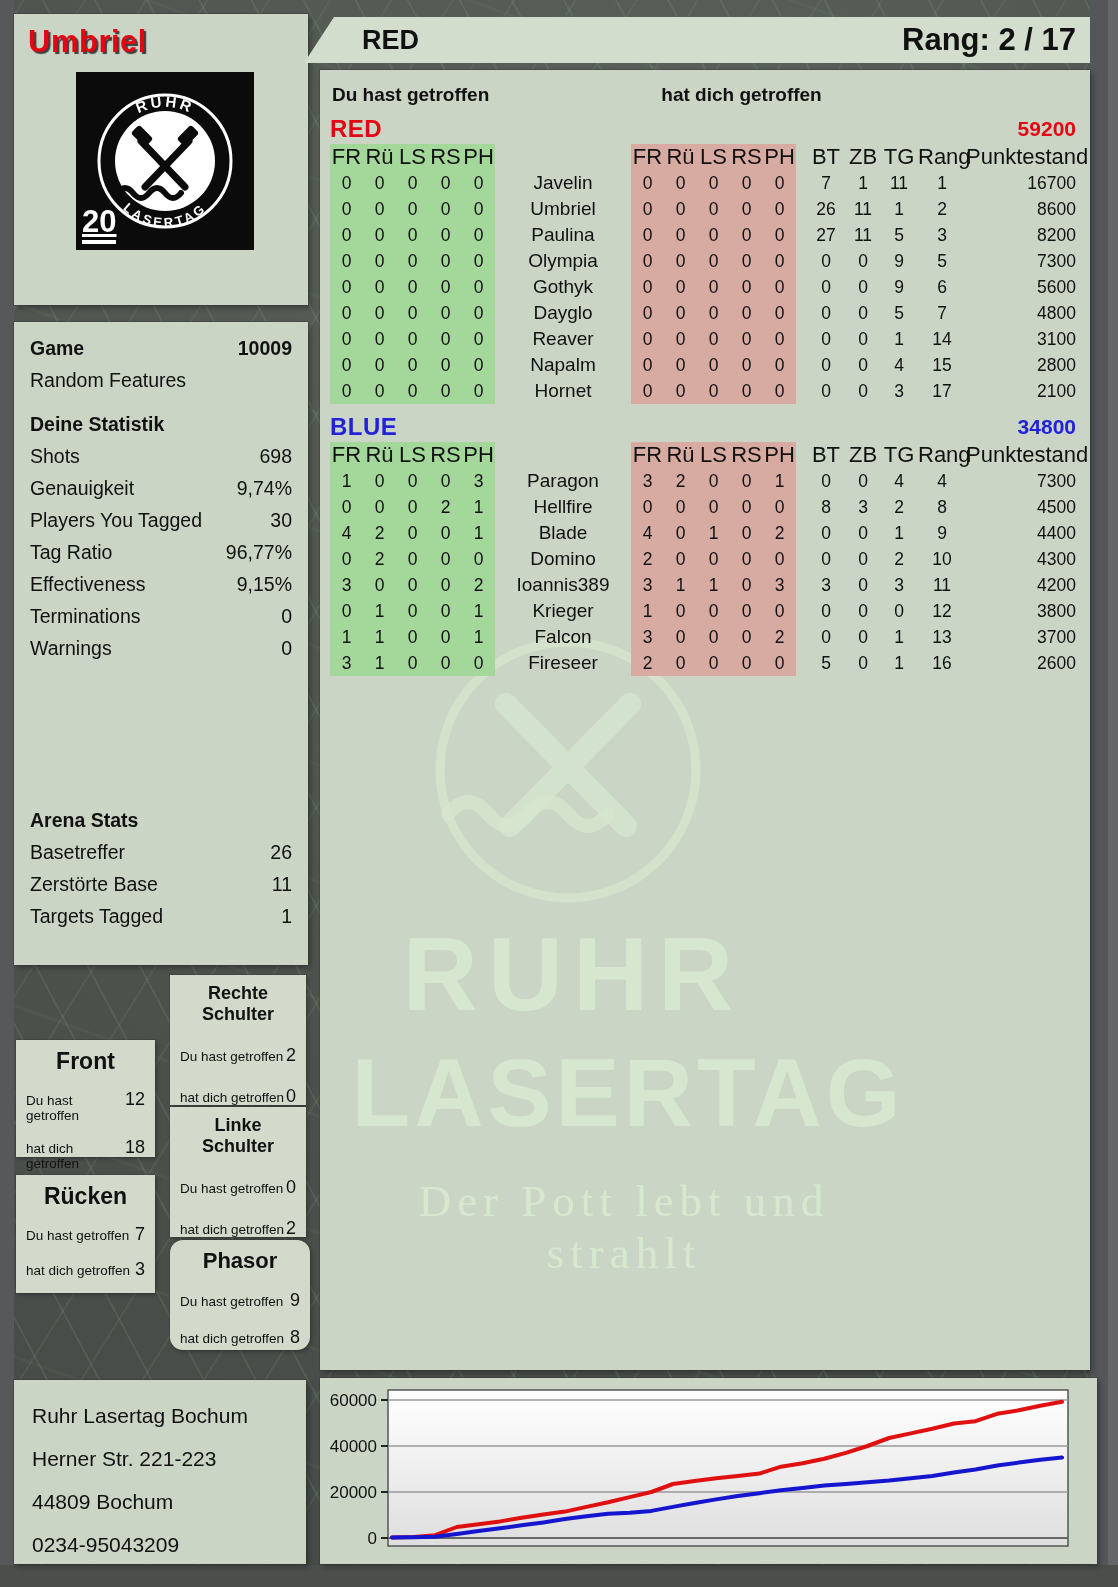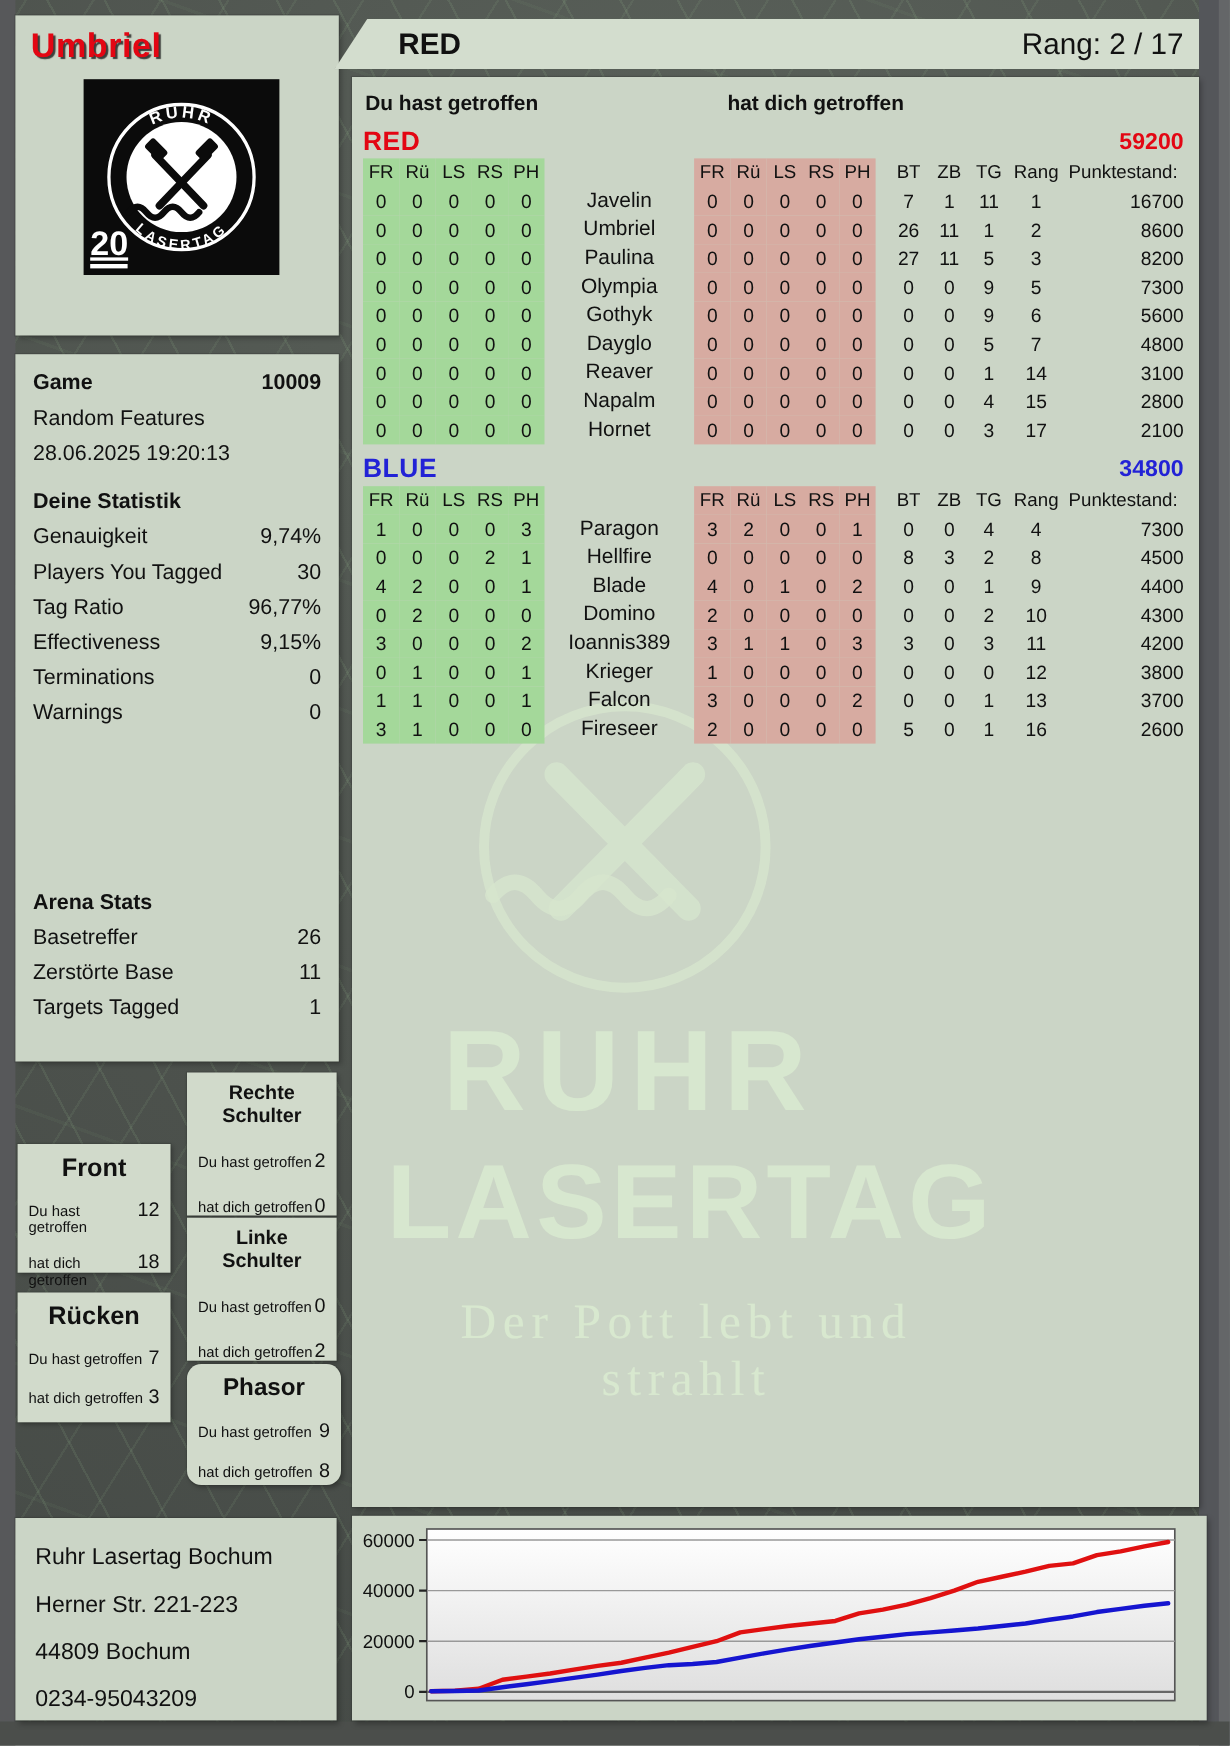--- a/index.html
+++ b/index.html
@@ -53,21 +53,21 @@
 
   .address-panel{left:14px;top:1380px;width:292px;height:184px;padding:14px 18px;box-sizing:border-box;}
   .address-panel div{font-size:21px;line-height:43px;}
 
   
   .header-bar{position:absolute;left:304px;top:17px;width:786px;height:46px;background:#d3ddce;
     clip-path:polygon(30px 0, 100% 0, 100% 100%, 0 100%);
     display:flex;align-items:center;box-shadow:0 0 0 1px rgba(40,45,40,0.25);}
   .header-bar .pts{font-size:27px;font-weight:bold;margin-left:60px;}
   .header-bar .team{font-size:27px;font-weight:bold;margin-left:58px;}
-  .header-bar .rang{font-size:27px;font-weight:normal;margin-left:auto;margin-right:14px;}
+  .header-bar .rang{font-size:31px;font-weight:bold;margin-left:auto;margin-right:14px;}
 
   
   .main-panel{left:320px;top:70px;width:770px;height:1300px;overflow:hidden;}
   .watermark{position:absolute;left:0;top:0;width:100%;height:100%;pointer-events:none;color:#d9ead0;}
   .wm-emblem{position:absolute;left:108px;top:560px;opacity:0.8;}
   .wm-line1{position:absolute;left:38px;top:845px;width:430px;text-align:center;font-size:104px;font-weight:bold;letter-spacing:10px;opacity:0.9;}
   .wm-line2{position:absolute;left:8px;top:968px;width:600px;text-align:center;font-size:96px;font-weight:bold;letter-spacing:4px;opacity:0.9;}
   .wm-tag{position:absolute;left:14px;top:1105px;width:580px;text-align:center;font-family:"Liberation Serif",serif;font-size:45px;letter-spacing:6px;opacity:0.95;}
 
   .table-wrap{position:relative;z-index:1;padding:14px 14px 0 10px;}
@@ -76,21 +76,21 @@
   .hit-labels .l2{margin-left:172px;}
   .team-head{display:flex;justify-content:space-between;align-items:center;height:30px;margin-top:2px;}
   .team-name{font-size:24px;font-weight:bold;letter-spacing:0.5px;}
   .team-total{font-size:21px;font-weight:bold;}
   .trow{display:grid;grid-template-columns:33px 33px 33px 33px 33px 136px 33px 33px 33px 33px 33px 10px 40px 34px 38px 48px auto;height:26px;align-items:center;font-size:17.5px;}
   .trow .c{text-align:center;height:26px;line-height:26px;}
   .trow .g{background:#a4d89a;}
   .trow .r{background:#d7aba1;}
   .trow .n{font-size:19px;}
   .trow .pts{text-align:right;}
-  .trow.chead .c{font-size:17px;text-align:center;}
+  .trow.chead .c{font-size:22px;text-align:center;}
   .blue-gap{height:6px;}
 
   
   .chart-panel{left:320px;top:1378px;width:777px;height:186px;}
 </style>
 </head>
 <body>
 
 <div class="page">
   <div class="frame-left"></div>
@@ -129,28 +129,29 @@
 
   <div class="panel stats-panel">
     <div class="stats-inner">
       <div class="srow bold">
         <span class="lab">Game</span>
         <span class="val">10009</span>
       </div>
       <div class="srow">
           <span class="lab">Random Features</span>
         </div>
-      <div class="srow">
-          <span class="lab">28.06.2025 19:20:13</span>
-        </div>
       <div class="stats-gap1"></div>
       <div class="srow bold">
           <span class="lab">Deine Statistik</span>
         </div>
       <div id="deine-statistik-rows">
+          <div class="srow">
+            <span class="lab">Shots</span>
+            <span class="val">698</span>
+          </div>
           <div class="srow">
             <span class="lab">Genauigkeit</span>
             <span class="val">9,74%</span>
           </div>
           <div class="srow">
             <span class="lab">Players You Tagged</span>
             <span class="val">30</span>
           </div>
           <div class="srow">
             <span class="lab">Tag Ratio</span>

